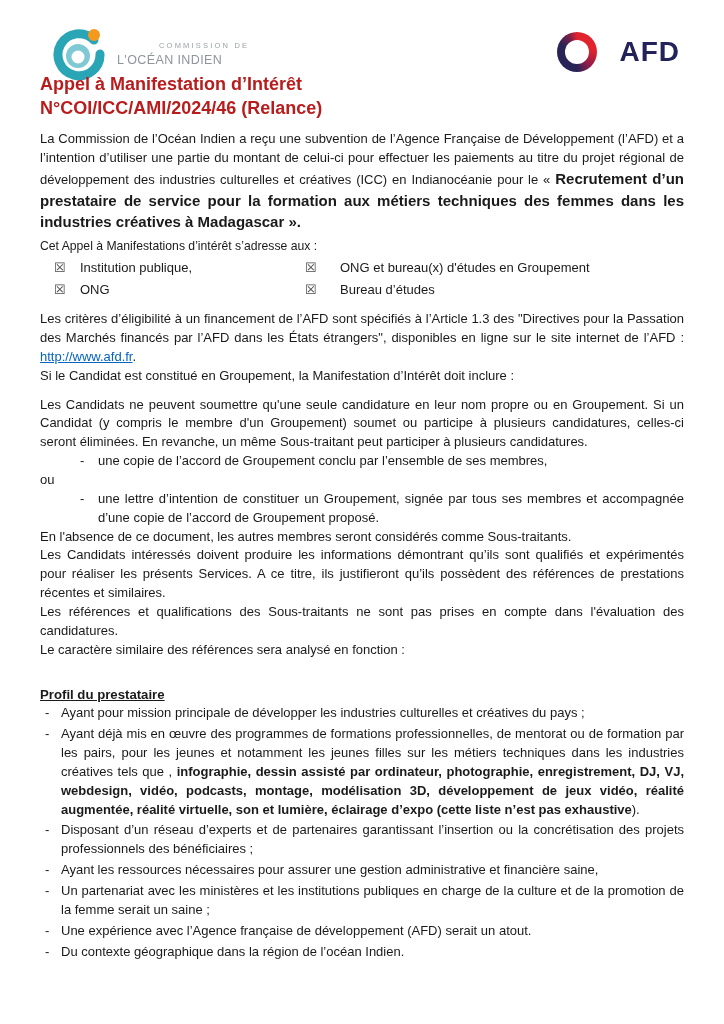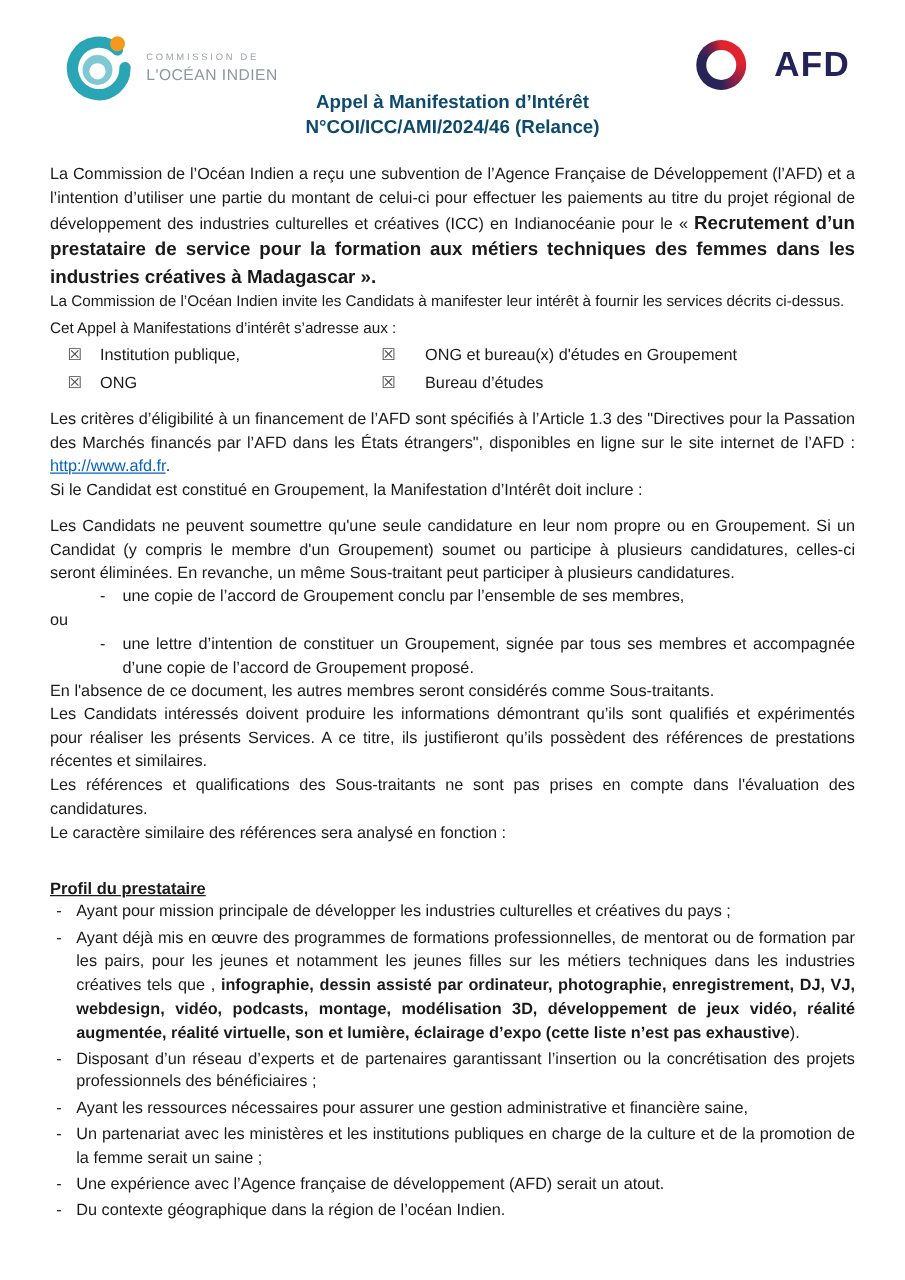--- a/index.html
+++ b/index.html
@@ -4,28 +4,28 @@
 <style>
   html,body{margin:0;padding:0;background:#e8e8e8;}
   .page{
     width:724px;height:1024px;background:#ffffff;margin:0 auto;
     font-family:"Liberation Sans",sans-serif;color:#1a1a1a;
     padding:26px 40px 0 40px;box-sizing:border-box;overflow:hidden;position:relative;
   }
   
   .header{position:relative;height:104px;}
   .coi-logo{position:absolute;left:10px;top:0;display:flex;align-items:center;gap:9px;}
-  .coi-text-line1{font-size:7.5px;letter-spacing:2.2px;color:#9aa2a6;margin-bottom:3px;}
+  .coi-text-line1{font-size:7.5px;letter-spacing:2.2px;color:#9aa2a6;margin-bottom:3px;margin-left:42px;}
   .coi-text-line2{font-size:12.5px;color:#8d969b;letter-spacing:0.4px;}
   .afd-logo{position:absolute;right:4px;top:6px;display:flex;align-items:center;gap:22px;}
   .afd-ring{width:40px;height:40px;border-radius:50%;position:relative;
     background:conic-gradient(#e1232e 0deg,#e1232e 85deg,#8c1d4a 140deg,#282457 180deg,#282457 295deg,#7d1f46 335deg,#e1232e 360deg);}
   .afd-ring::after{content:"";position:absolute;inset:8px;background:#fff;border-radius:50%;}
   .afd-word{font-size:28px;font-weight:bold;color:#23235a;letter-spacing:1px;}
-  .doc-title{position:absolute;left:0;right:0;top:46px;text-align:center;font-weight:bold;font-size:15px;line-height:1.35;color:#0c4a6e;}
+  .doc-title{position:absolute;left:0;right:0;top:46px;text-align:left;font-weight:bold;font-size:18px;line-height:1.35;color:#b91c1c;}
   
   .p{text-align:justify;font-size:13px;line-height:1.45;margin:0;}
   .bold-lg{font-weight:bold;font-size:15px;}
   .small{font-size:12.2px;line-height:1.34;text-align:justify;margin:0;}
   .aud-head{font-size:12.2px;margin-top:6px;}
   .cb-grid{display:grid;grid-template-columns:251px 1fr;row-gap:7px;padding-left:14px;margin-top:7px;font-size:13px;}
   .cb-item{display:flex;align-items:flex-start;}
   .cb-glyph{width:26px;flex:none;color:#4a4a4a;font-size:13px;}
   .cb-item.right .cb-glyph{width:35px;}
   .elig{margin-top:13px;}
@@ -62,21 +62,20 @@
       <div class="afd-ring"></div>
       <span class="afd-word">AFD</span>
     </div>
     <div class="doc-title">
       <div>Appel à Manifestation d’Intérêt</div>
       <div>N°COI/ICC/AMI/2024/46 (Relance)</div>
     </div>
   </div>
 
   <p class="p"><span>La Commission de l’Océan Indien a reçu une subvention de l’Agence Française de Développement (l’AFD) et a l’intention d’utiliser une partie du montant de celui-ci pour effectuer les paiements au titre du projet régional de développement des industries culturelles et créatives (ICC) en Indianocéanie pour le « </span><span class="bold-lg">Recrutement d’un prestataire de service pour la formation aux métiers techniques des femmes dans les industries créatives à Madagascar ».</span></p>
-  <p class="small">La Commission de l’Océan Indien invite les Candidats à manifester leur intérêt à fournir les services décrits ci-dessus.</p>
 
   <div class="aud-head">Cet Appel à Manifestations d’intérêt s’adresse aux :</div>
   <div class="cb-grid">
     <div class="cb-item">
       <span class="cb-glyph">☒</span>
       <span>Institution publique,</span>
     </div>
     <div class="cb-item right">
       <span class="cb-glyph">☒</span>
       <span>ONG et bureau(x) d'études en Groupement</span>

